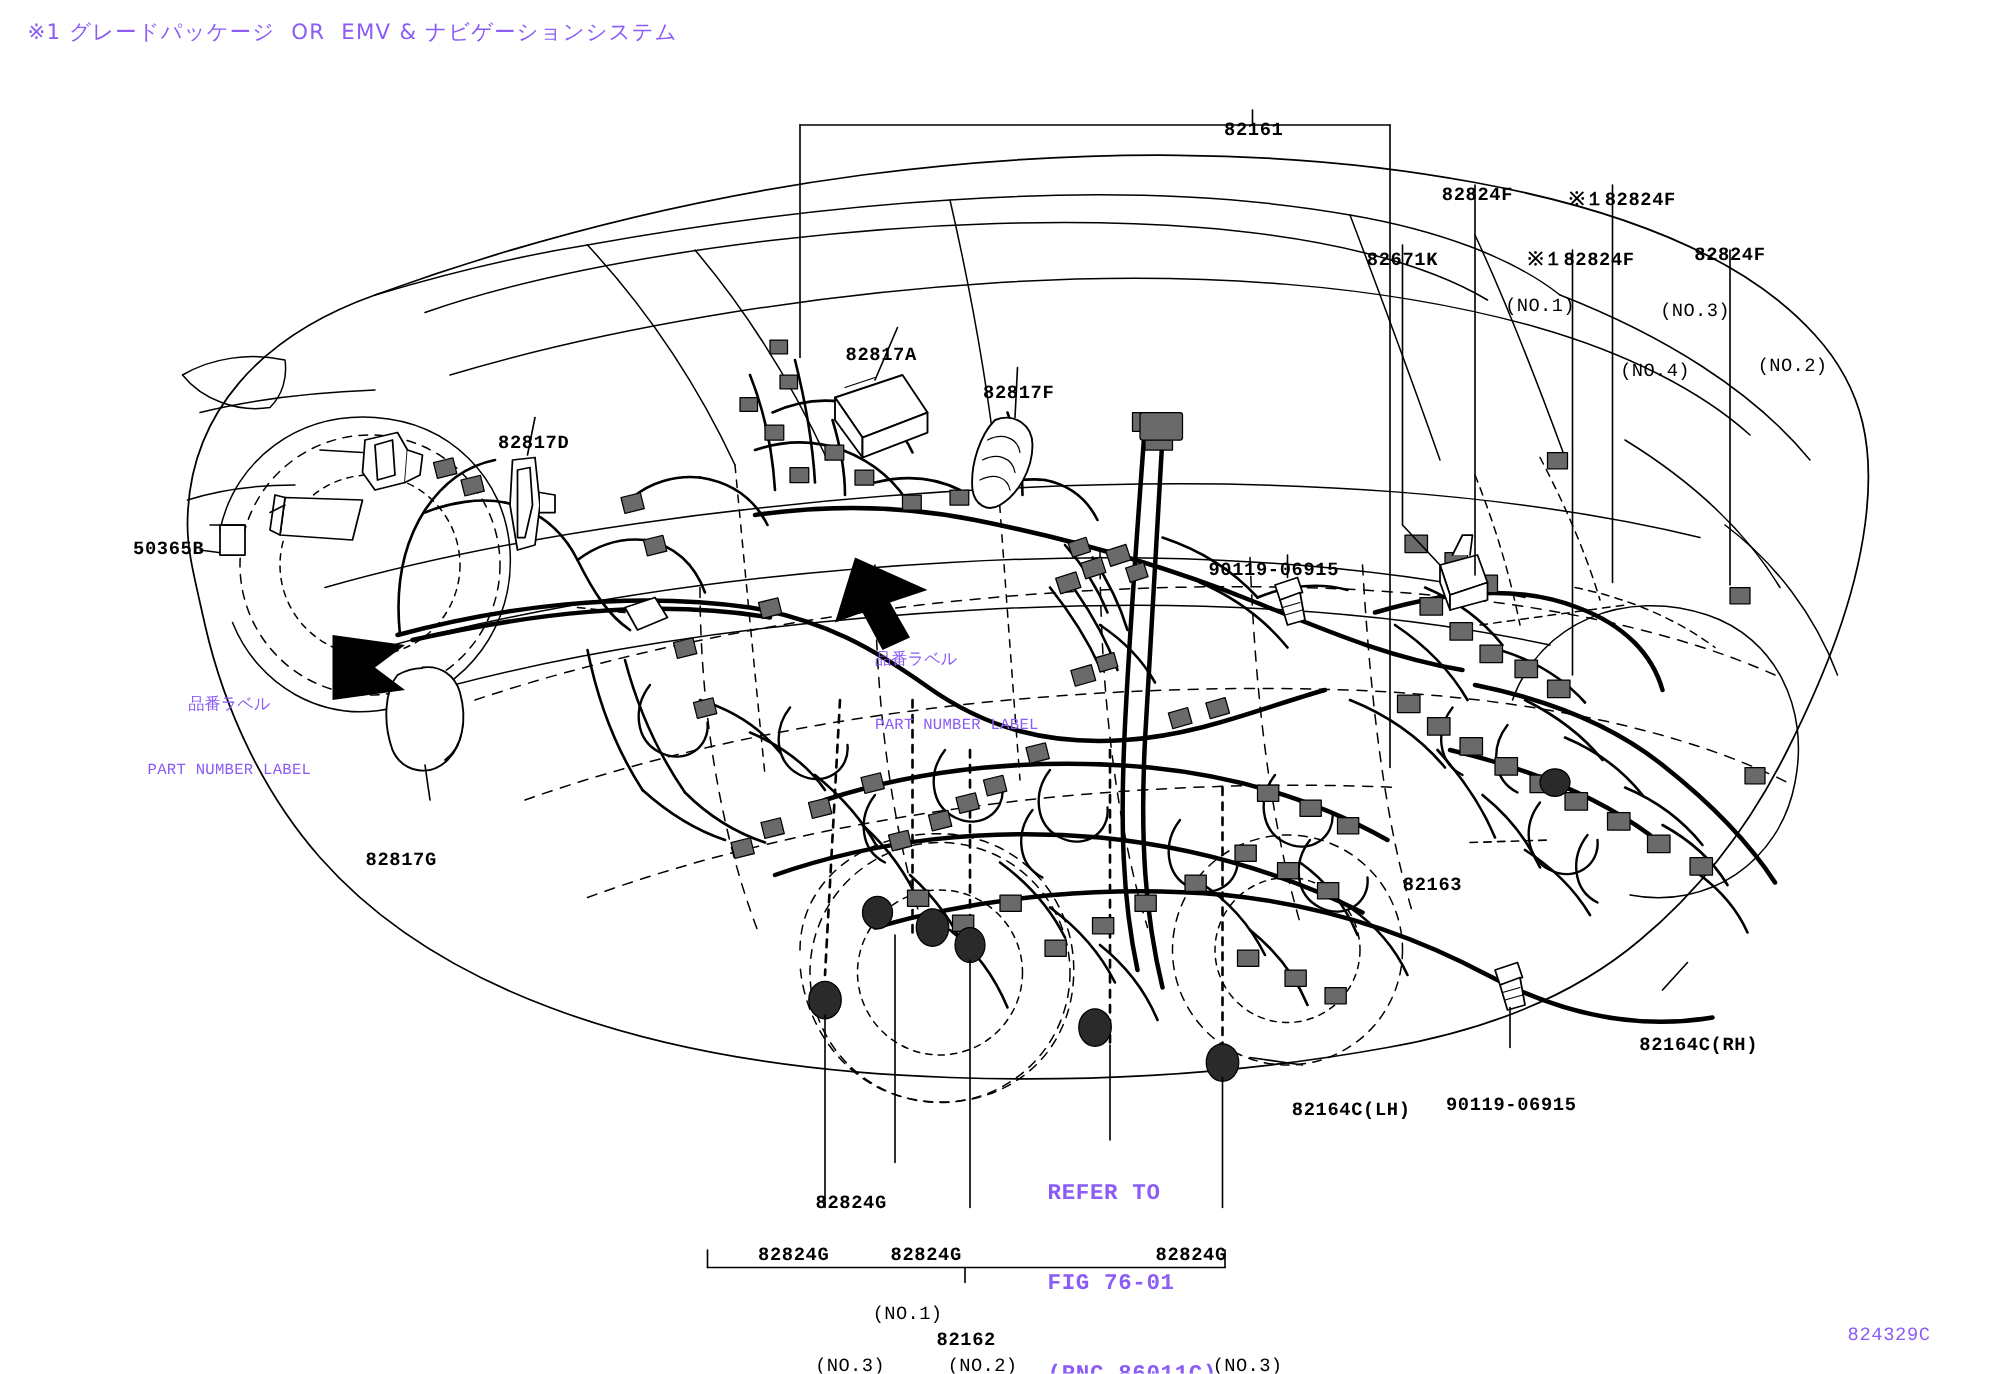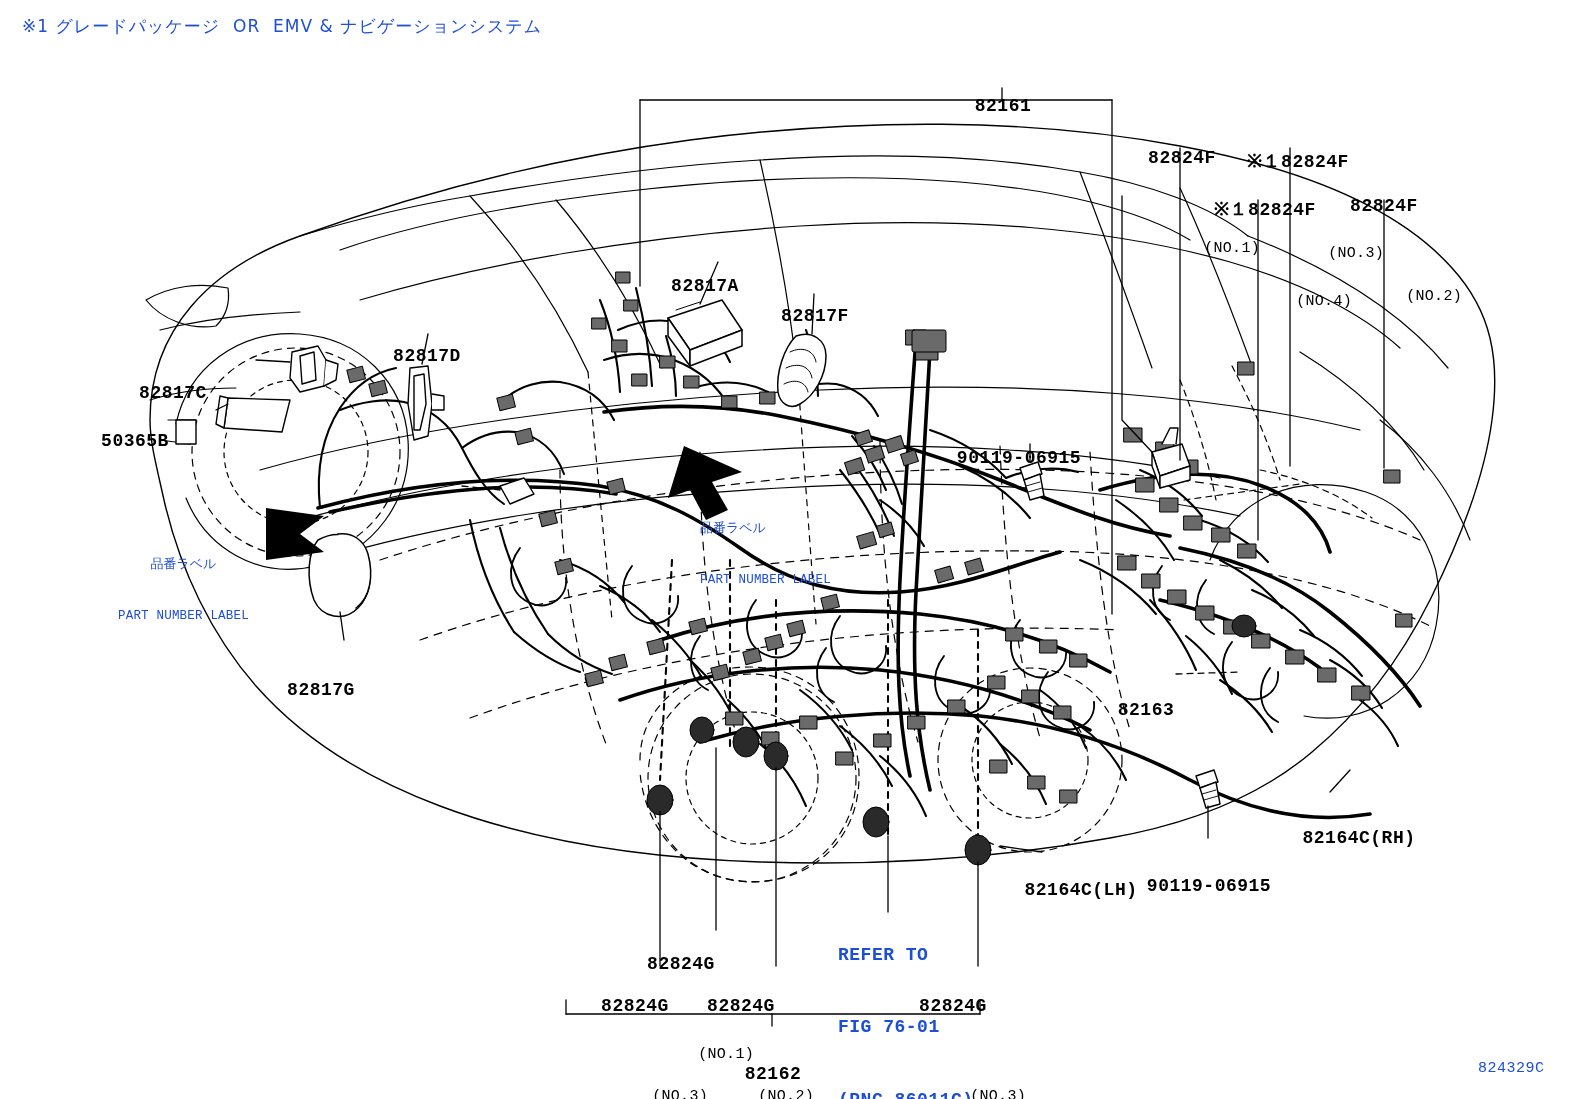--- a/index.html
+++ b/index.html
@@ -20,26 +20,26 @@
     position: absolute;
     left: 0;
     top: 0;
     width: 1592px;
     height: 1099px;
   }
   .lbl {
     position: absolute;
     white-space: pre;
     line-height: 1.18;
-    color: #1d4ed8;
+    color: #8b5cf6;
   }
   .code {
     font-family: "Liberation Mono", monospace;
     font-weight: bold;
-    font-size: 18px;
+    font-size: 15px;
     letter-spacing: 0.5px;
   }
   .sub {
     font-family: Liberation Mono, monospace;
     font-size: 15px;
     letter-spacing: 0.3px;
     text-align: right;
     margin-top: 36px;
   }
   .codeblock {
@@ -478,20 +478,23 @@
   <div class="codeblock" style="left:1104px; top:112px; width:156px;">
     <span class="code">82824F</span>
     <span class="sub">(NO.1)</span>
   </div>
 
   <div class="codeblock" style="left:1212px; top:112px; width:172px;">
     <span class="code">※１82824F</span>
     <span class="sub">(NO.3)</span>
   </div>
 
+  <div class="codeblock" style="left:1036px; top:164px; width:172px;">
+    <span class="code">82671K</span>
+  </div>
 
   <div class="codeblock" style="left:1178px; top:160px; width:174px;">
     <span class="code">※１82824F</span>
     <span class="sub">(NO.4)</span>
   </div>
 
   <div class="codeblock" style="left:1306px; top:160px; width:156px;">
     <span class="code">82824F</span>
     <span class="sub">(NO.2)</span>
   </div>
@@ -501,23 +504,20 @@
   </div>
 
   <div class="codeblock" style="left:742px; top:270px; width:146px;">
     <span class="code">82817F</span>
   </div>
 
   <div class="codeblock" style="left:354px; top:310px; width:146px;">
     <span class="code">82817D</span>
   </div>
 
-  <div class="codeblock" style="left:100px; top:347px; width:146px;">
-    <span class="code">82817C</span>
-  </div>
 
   <div class="codeblock" style="left:62px; top:395px; width:146px;">
     <span class="code">50365B</span>
   </div>
 
 
   <div class="codeblock" style="left:248px; top:644px; width:146px;">
     <span class="code">82817G</span>
   </div>
 

